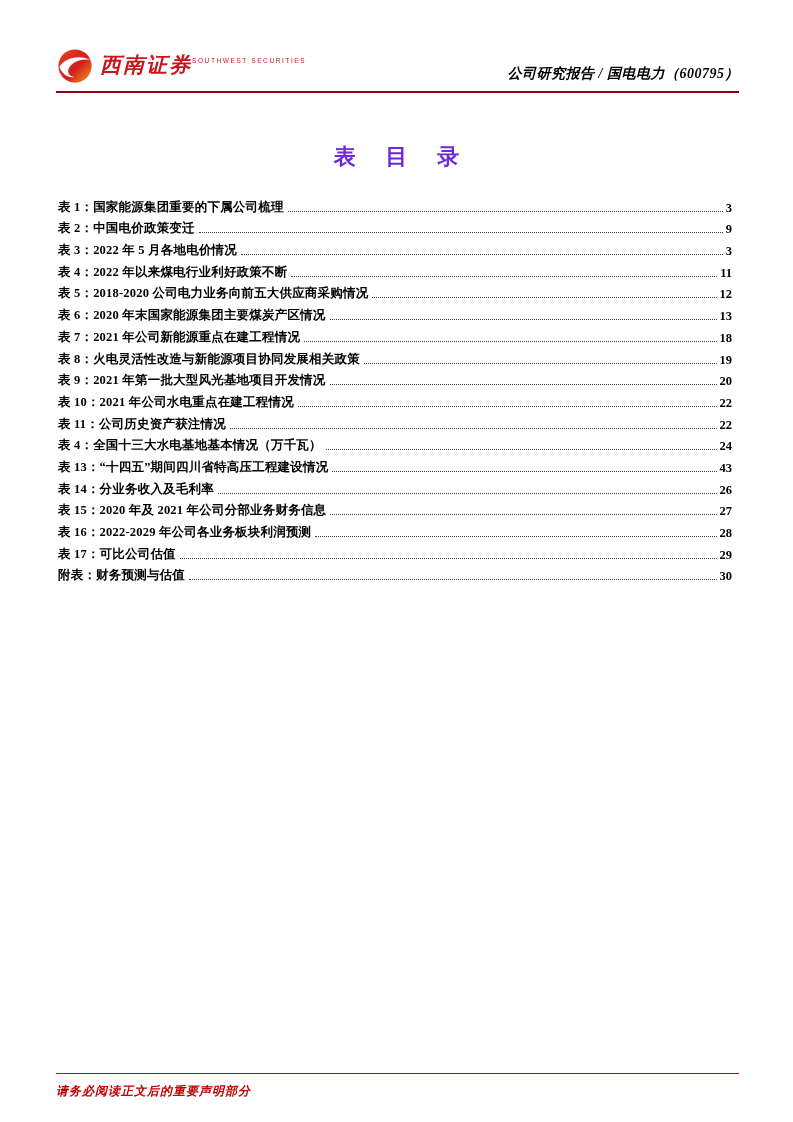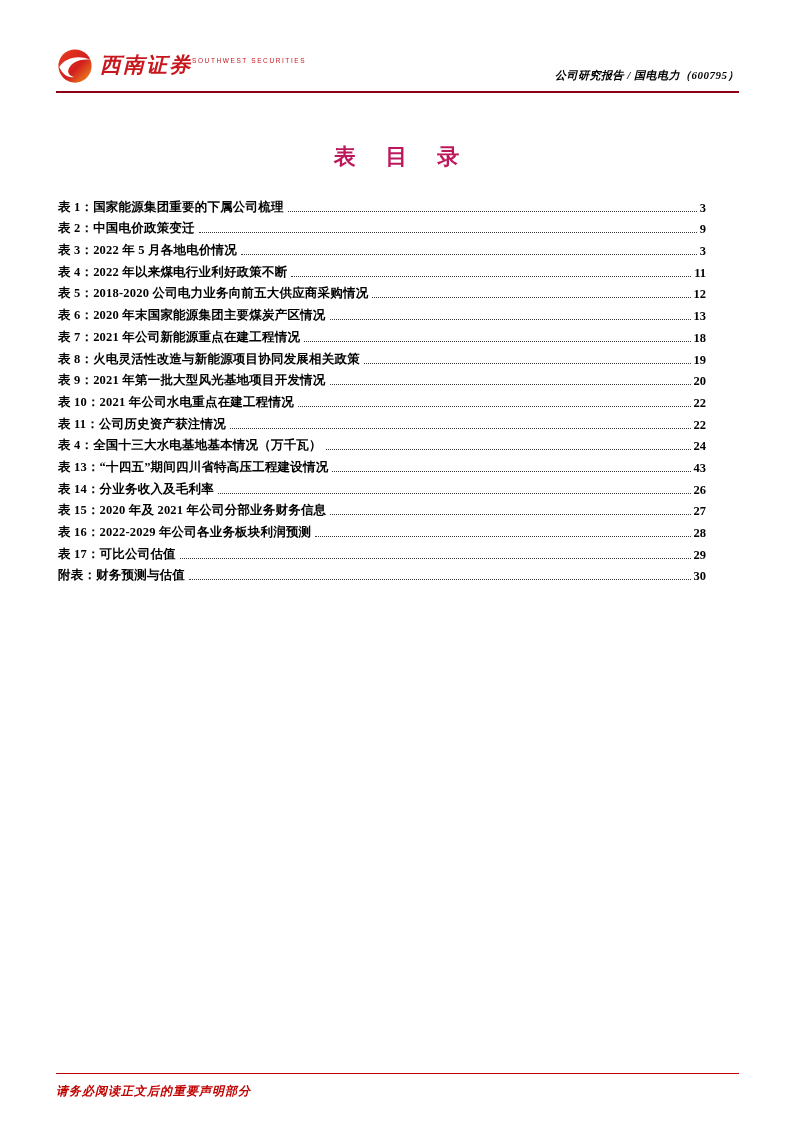--- a/index.html
+++ b/index.html
@@ -39,44 +39,44 @@
     font-family: "Liberation Serif", "DejaVu Serif", serif;
   }
   .brand-en {
     margin-top: 3px;
     font-size: 6.5px;
     letter-spacing: 1.6px;
     color: #c8161d;
     font-family: "Liberation Sans", "DejaVu Sans", sans-serif;
   }
   .report-type {
-    font-size: 11px;
+    font-size: 14px;
     font-weight: bold;
     font-style: italic;
     color: #000;
     letter-spacing: 0.5px;
     align-self: flex-end;
     padding-bottom: 2px;
   }
 
   
   .doc-title {
     margin-top: 142px;
     text-align: center;
     font-size: 22px;
     font-weight: bold;
     letter-spacing: 11px;
     text-indent: 11px;
-    color: #be185d;
+    color: #6d28d9;
     font-family: "DejaVu Sans", "Liberation Sans", sans-serif;
   }
 
   
   .toc {
-    margin: 22px 87px 0 58px;
+    margin: 22px 61px 0 58px;
   }
   .toc-row {
     display: flex;
     align-items: flex-end;
     height: 21.7px;
     cursor: pointer;
   }
   .toc-label {
     font-size: 12.5px;
     font-weight: 600;

